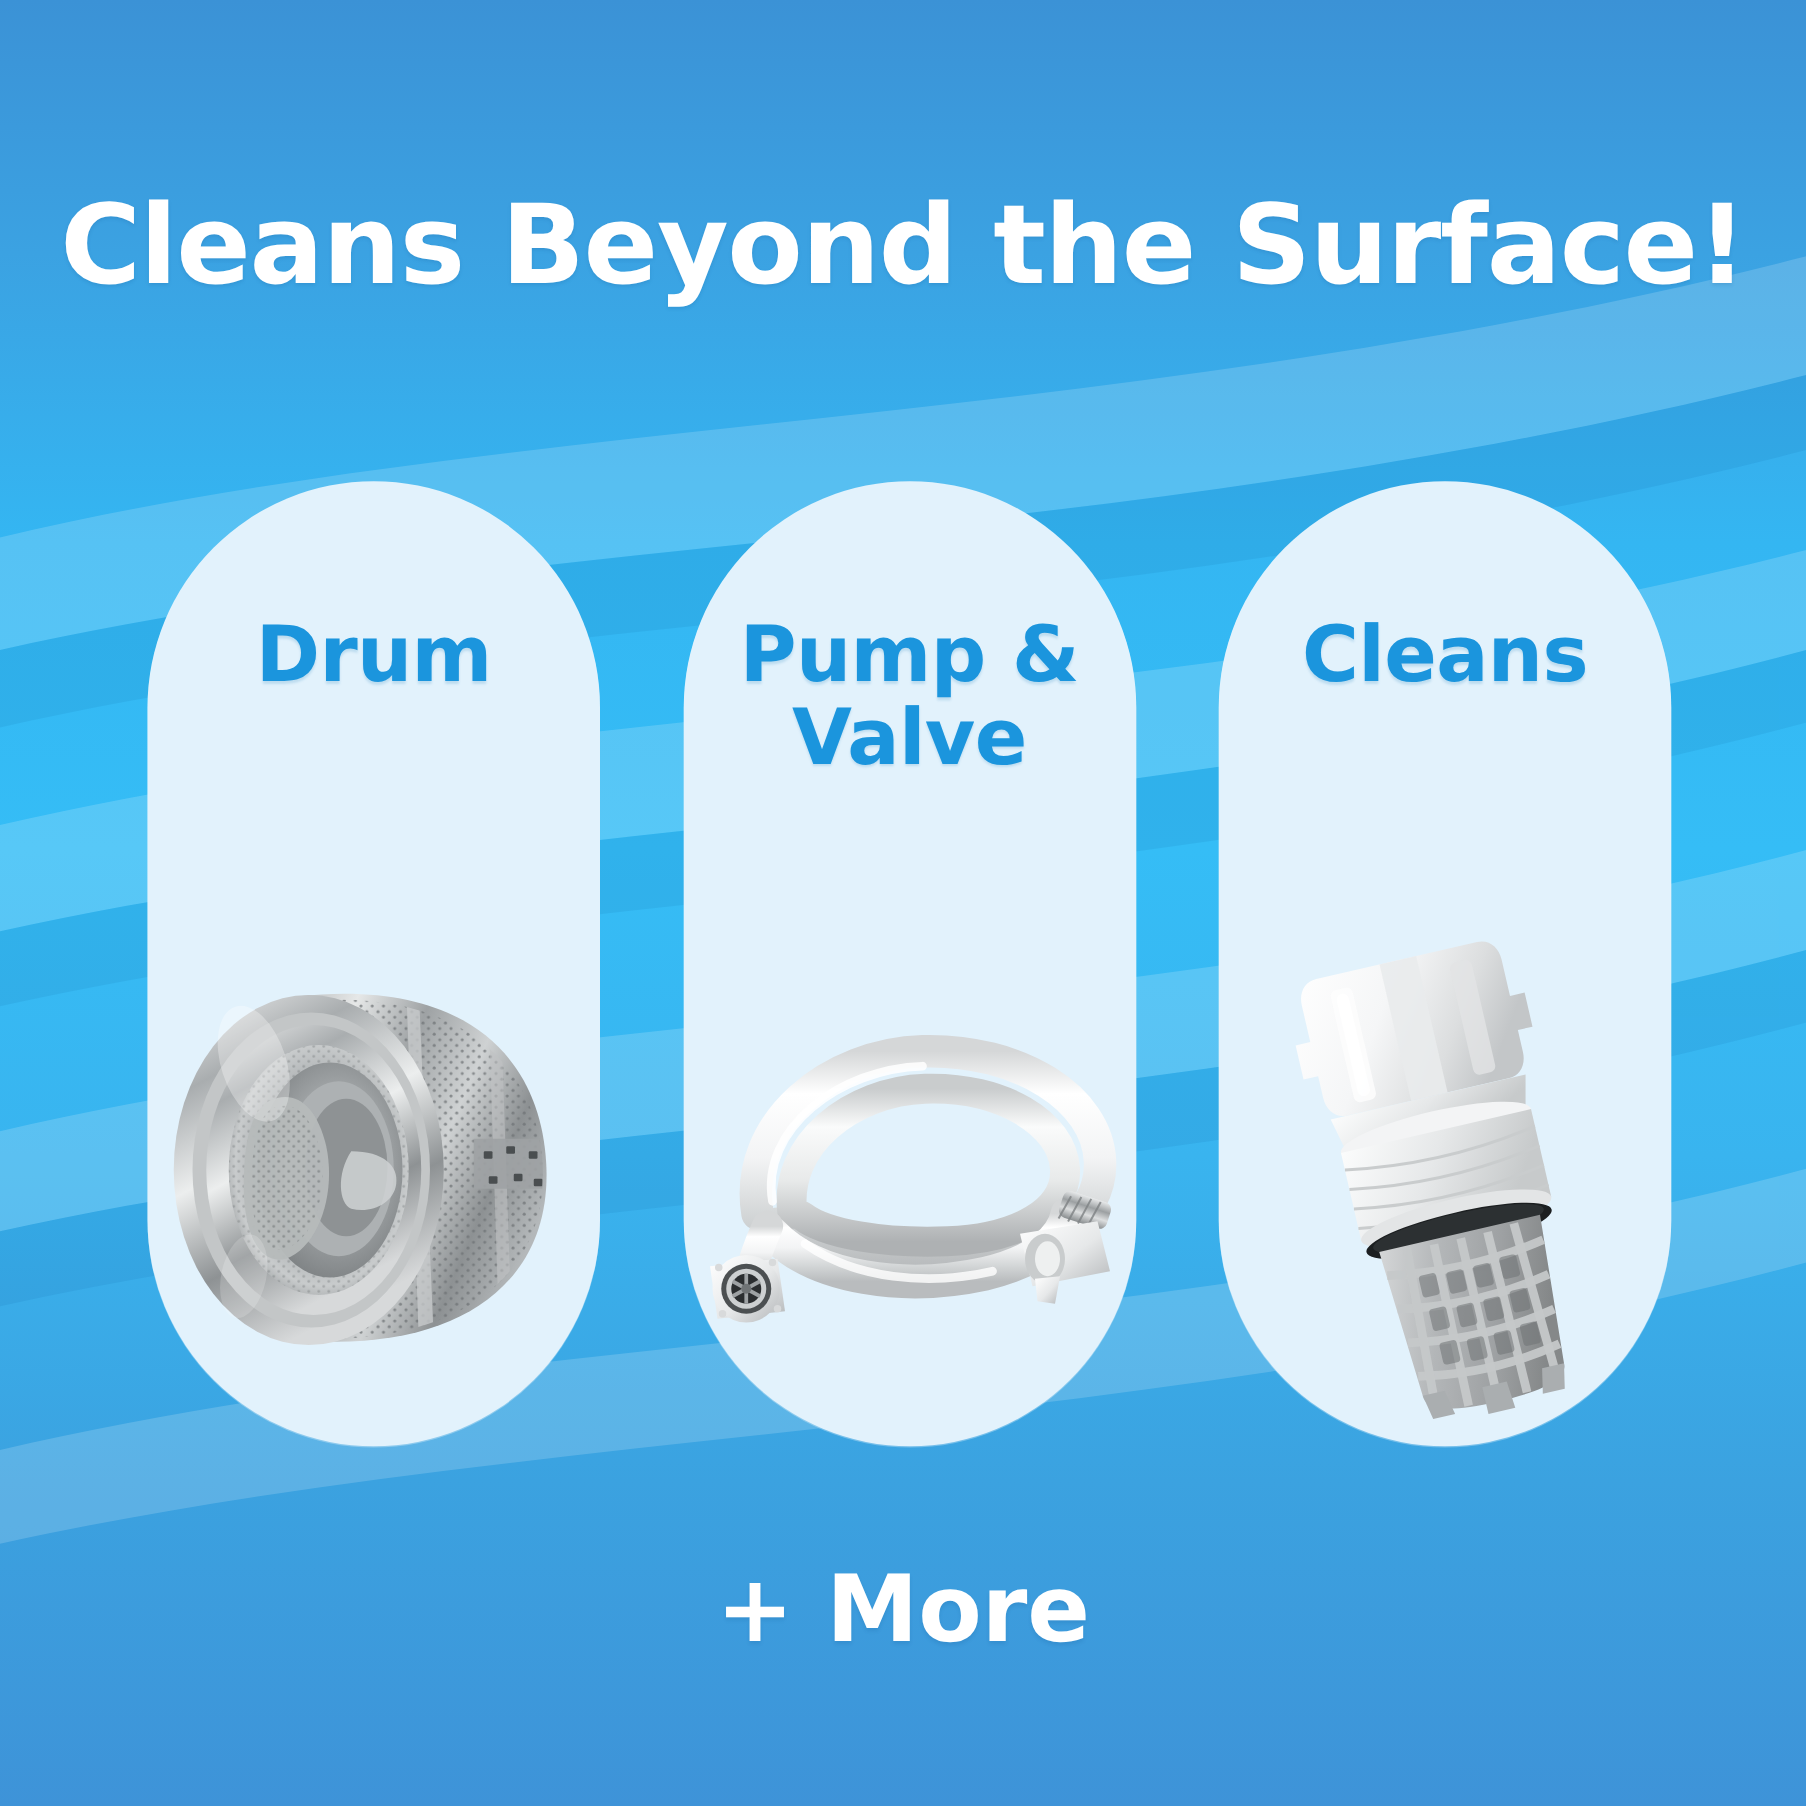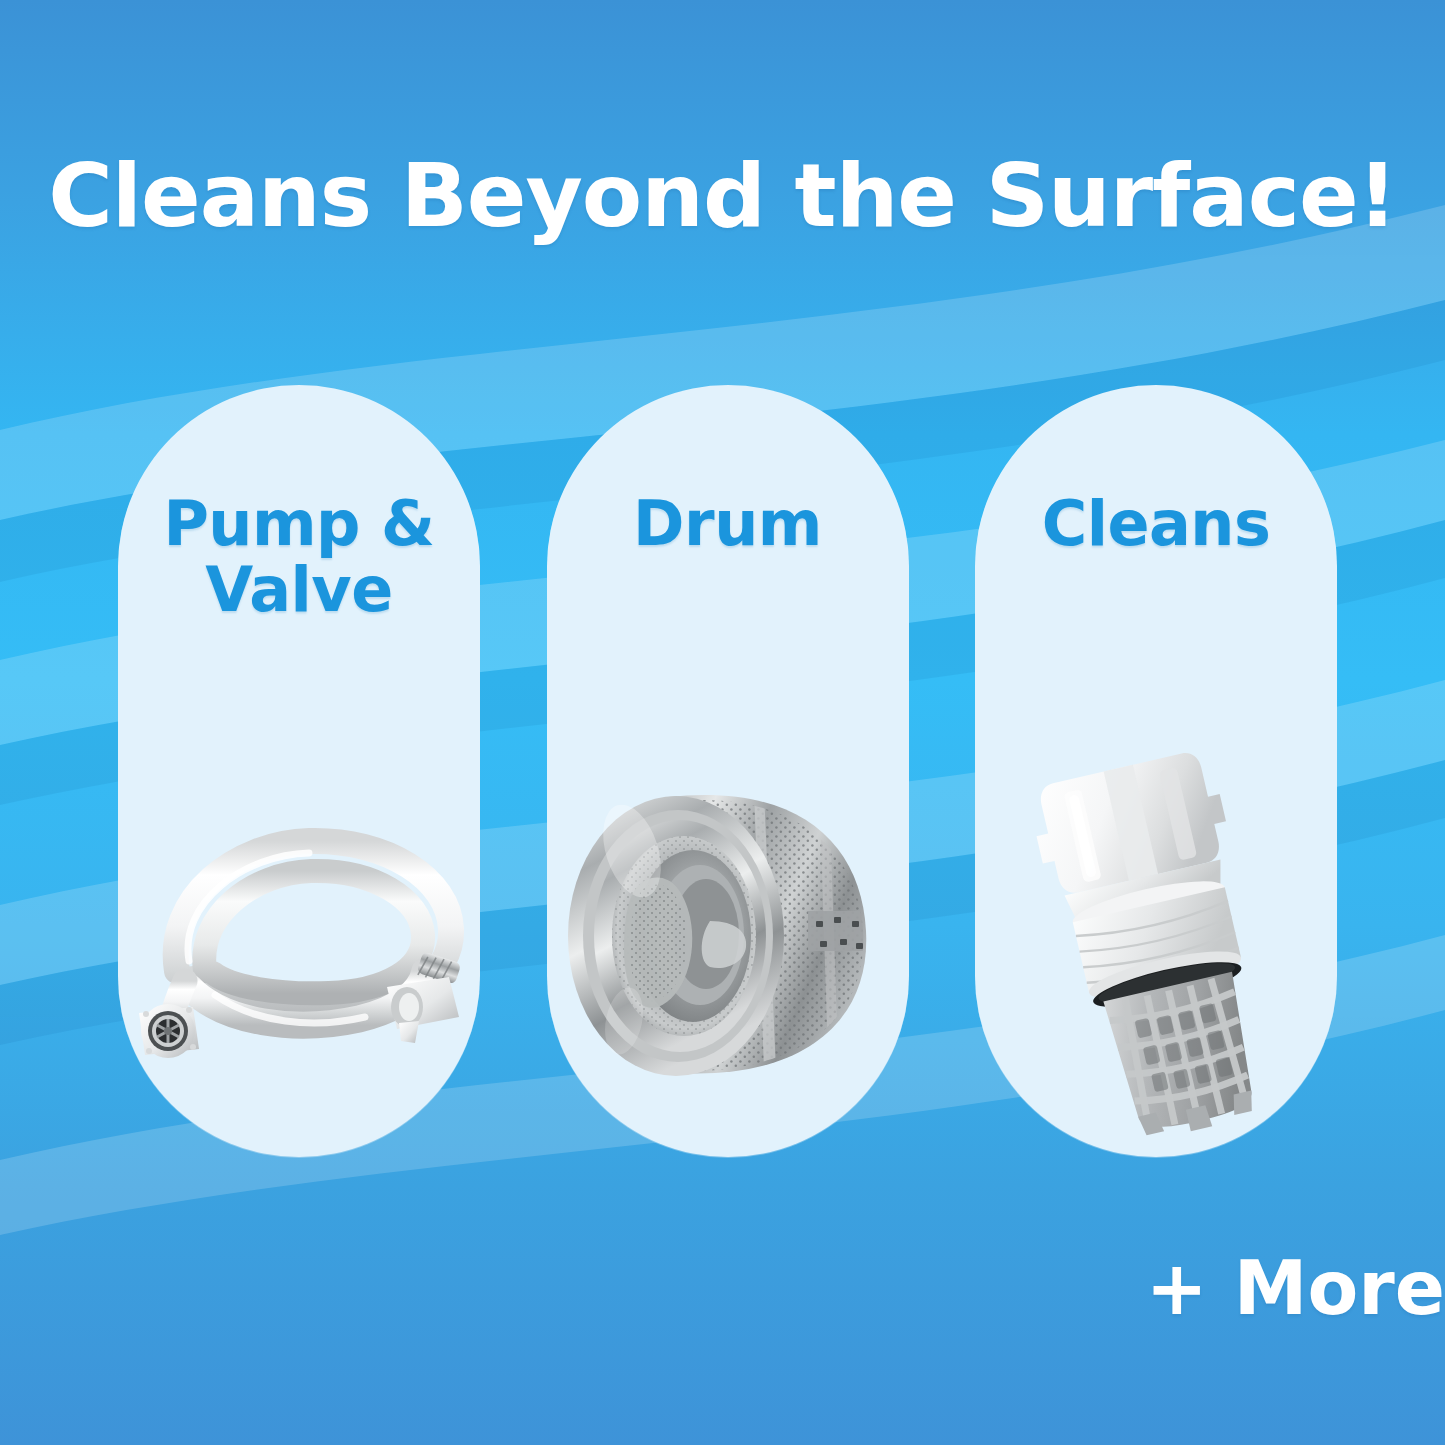--- a/index.html
+++ b/index.html
@@ -67,21 +67,21 @@
   }
   .card-art{
     position:absolute;left:0;right:0;bottom:0;top:330px;
     display:flex;align-items:center;justify-content:center;
   }
   .card-art svg{display:block;}
 
   
   .footer{
     position:absolute;left:0;right:0;top:1245px;
-    text-align:right;
+    text-align:center;
     color:#ffffff;
     font-size:74px;
     font-weight:bold;
     letter-spacing:0px;
     text-shadow:0 2px 3px rgba(20,90,150,.16);
   }
   .footer .plus{margin-right:26px;display:inline-block;}
 </style>
 </head>
 <body>
@@ -115,102 +115,20 @@
       </g>
     </svg>
   </div>
 
   <div class="headline">Cleans Beyond the Surface!</div>
 
   <div class="cards">
 
     <div class="card">
       <div class="card-label">
-        <span>Pump &amp;</span><br>
-        <span>Valve</span>
-      </div>
-      <div class="card-art">
-        <svg width="360" height="250" viewBox="0 0 360 250" aria-hidden="true">
-          <defs>
-            <linearGradient id="hoseG" x1="0" y1="0" x2="0" y2="1">
-              <stop offset="0%" stop-color="#d5d7d8"></stop>
-              <stop offset="20%" stop-color="#ffffff"></stop>
-              <stop offset="50%" stop-color="#f3f4f5"></stop>
-              <stop offset="78%" stop-color="#d2d5d6"></stop>
-              <stop offset="100%" stop-color="#b9bcbe"></stop>
-            </linearGradient>
-            <linearGradient id="hoseG2" x1="0" y1="0" x2="0" y2="1">
-              <stop offset="0%" stop-color="#c9cccd"></stop>
-              <stop offset="25%" stop-color="#fafbfb"></stop>
-              <stop offset="60%" stop-color="#e8eaea"></stop>
-              <stop offset="100%" stop-color="#aeb1b3"></stop>
-            </linearGradient>
-            <linearGradient id="connG" x1="0" y1="0" x2="1" y2="1">
-              <stop offset="0%" stop-color="#ffffff"></stop>
-              <stop offset="55%" stop-color="#e6e8e9"></stop>
-              <stop offset="100%" stop-color="#b5b8ba"></stop>
-            </linearGradient>
-            <linearGradient id="metalG" x1="0" y1="0" x2="0" y2="1">
-              <stop offset="0%" stop-color="#e7e9ea"></stop>
-              <stop offset="35%" stop-color="#9ca0a2"></stop>
-              <stop offset="65%" stop-color="#dcdedf"></stop>
-              <stop offset="100%" stop-color="#8a8e90"></stop>
-            </linearGradient>
-          </defs>
-
-          <path d="M58,160 C46,86 118,32 190,30 C268,28 330,68 332,118 C334,164 286,196 214,200 C150,203 96,190 74,168" fill="none" stroke="url(#hoseG)" stroke-width="26" stroke-linecap="round"></path>
-
-          <path d="M86,160 C78,104 134,62 192,60 C254,58 302,88 304,124 C306,158 266,180 210,182 C158,184 112,176 94,162" fill="none" stroke="url(#hoseG2)" stroke-width="24" stroke-linecap="round"></path>
-
-          <path d="M70,176 C104,212 176,222 240,208 C282,198 302,180 306,160" fill="none" stroke="url(#hoseG)" stroke-width="27" stroke-linecap="round"></path>
-
-          <path d="M70,150 C60,92 124,44 190,42" fill="none" stroke="#ffffff" stroke-width="7" stroke-linecap="round" opacity=".85"></path>
-          <path d="M96,184 C136,212 194,218 246,206" fill="none" stroke="#ffffff" stroke-width="7" stroke-linecap="round" opacity=".8"></path>
-
-          <path d="M66,170 C58,188 54,200 52,212" fill="none" stroke="url(#hoseG)" stroke-width="25" stroke-linecap="round"></path>
-
-          <g>
-            <path d="M20,202 L74,196 L80,238 L26,244 Z" fill="url(#connG)"></path>
-            <circle cx="49" cy="220" r="27" fill="url(#connG)"></circle>
-            <circle cx="49" cy="220" r="20" fill="#4c5052"></circle>
-            <circle cx="49" cy="220" r="16" fill="#cdd0d1"></circle>
-            <circle cx="49" cy="220" r="12" fill="#2b2e30"></circle>
-            <g stroke="#9ea2a4" stroke-width="3">
-              <line x1="49" y1="208" x2="49" y2="232"></line>
-              <line x1="38" y1="214" x2="60" y2="226"></line>
-              <line x1="38" y1="226" x2="60" y2="214"></line>
-            </g>
-            <circle cx="49" cy="220" r="4" fill="#6f7375"></circle>
-            <g fill="#d8dadb">
-              <circle cx="27" cy="203" r="3"></circle>
-              <circle cx="70" cy="199" r="3"></circle>
-              <circle cx="30" cy="240" r="3"></circle>
-              <circle cx="74" cy="236" r="3"></circle>
-            </g>
-          </g>
-
-          <g>
-            <rect x="300" y="146" width="40" height="22" rx="6" fill="url(#metalG)" transform="rotate(18 320 157)"></rect>
-            <g stroke="#7e8284" stroke-width="1.6" opacity=".8">
-              <line x1="306" y1="150" x2="302" y2="170" transform="rotate(18 320 157)"></line>
-              <line x1="314" y1="148" x2="310" y2="170" transform="rotate(18 320 157)"></line>
-              <line x1="322" y1="147" x2="318" y2="169" transform="rotate(18 320 157)"></line>
-              <line x1="330" y1="147" x2="326" y2="168" transform="rotate(18 320 157)"></line>
-            </g>
-            <path d="M268,176 L330,166 L340,206 L278,218 Z" fill="url(#connG)"></path>
-            <ellipse cx="288" cy="196" rx="16" ry="20" fill="#c9cccd"></ellipse>
-            <ellipse cx="290" cy="196" rx="10" ry="14" fill="#eef0f0"></ellipse>
-            <path d="M280,212 L300,210 L296,232 L282,230 Z" fill="url(#connG)"></path>
-          </g>
-        </svg>
-      </div>
-    </div>
-
-    <div class="card">
-      <div class="card-label">
         <span>Drum</span>
       </div>
       <div class="card-art">
         <svg width="340" height="330" viewBox="0 0 340 330" aria-hidden="true">
           <defs>
             <linearGradient id="drumBody" x1="0" y1="0" x2="1" y2="0.6">
               <stop offset="0%" stop-color="#b9bcbd"></stop>
               <stop offset="18%" stop-color="#e6e8e8"></stop>
               <stop offset="40%" stop-color="#9ea2a4"></stop>
               <stop offset="62%" stop-color="#cfd2d3"></stop>
@@ -284,20 +202,102 @@
           <path d="M152,150 C178,150 190,162 188,176 C186,192 168,200 152,196 C142,192 140,168 152,150 Z" fill="#cfd2d3" opacity=".85"></path>
 
           <ellipse cx="74" cy="80" rx="26" ry="48" fill="#ffffff" opacity=".3" transform="rotate(-18 74 80)"></ellipse>
           <ellipse cx="66" cy="250" rx="18" ry="34" fill="#ffffff" opacity=".18" transform="rotate(12 66 250)"></ellipse>
         </svg>
       </div>
     </div>
 
     <div class="card">
       <div class="card-label">
+        <span>Pump &amp;</span><br>
+        <span>Valve</span>
+      </div>
+      <div class="card-art">
+        <svg width="360" height="250" viewBox="0 0 360 250" aria-hidden="true">
+          <defs>
+            <linearGradient id="hoseG" x1="0" y1="0" x2="0" y2="1">
+              <stop offset="0%" stop-color="#d5d7d8"></stop>
+              <stop offset="20%" stop-color="#ffffff"></stop>
+              <stop offset="50%" stop-color="#f3f4f5"></stop>
+              <stop offset="78%" stop-color="#d2d5d6"></stop>
+              <stop offset="100%" stop-color="#b9bcbe"></stop>
+            </linearGradient>
+            <linearGradient id="hoseG2" x1="0" y1="0" x2="0" y2="1">
+              <stop offset="0%" stop-color="#c9cccd"></stop>
+              <stop offset="25%" stop-color="#fafbfb"></stop>
+              <stop offset="60%" stop-color="#e8eaea"></stop>
+              <stop offset="100%" stop-color="#aeb1b3"></stop>
+            </linearGradient>
+            <linearGradient id="connG" x1="0" y1="0" x2="1" y2="1">
+              <stop offset="0%" stop-color="#ffffff"></stop>
+              <stop offset="55%" stop-color="#e6e8e9"></stop>
+              <stop offset="100%" stop-color="#b5b8ba"></stop>
+            </linearGradient>
+            <linearGradient id="metalG" x1="0" y1="0" x2="0" y2="1">
+              <stop offset="0%" stop-color="#e7e9ea"></stop>
+              <stop offset="35%" stop-color="#9ca0a2"></stop>
+              <stop offset="65%" stop-color="#dcdedf"></stop>
+              <stop offset="100%" stop-color="#8a8e90"></stop>
+            </linearGradient>
+          </defs>
+
+          <path d="M58,160 C46,86 118,32 190,30 C268,28 330,68 332,118 C334,164 286,196 214,200 C150,203 96,190 74,168" fill="none" stroke="url(#hoseG)" stroke-width="26" stroke-linecap="round"></path>
+
+          <path d="M86,160 C78,104 134,62 192,60 C254,58 302,88 304,124 C306,158 266,180 210,182 C158,184 112,176 94,162" fill="none" stroke="url(#hoseG2)" stroke-width="24" stroke-linecap="round"></path>
+
+          <path d="M70,176 C104,212 176,222 240,208 C282,198 302,180 306,160" fill="none" stroke="url(#hoseG)" stroke-width="27" stroke-linecap="round"></path>
+
+          <path d="M70,150 C60,92 124,44 190,42" fill="none" stroke="#ffffff" stroke-width="7" stroke-linecap="round" opacity=".85"></path>
+          <path d="M96,184 C136,212 194,218 246,206" fill="none" stroke="#ffffff" stroke-width="7" stroke-linecap="round" opacity=".8"></path>
+
+          <path d="M66,170 C58,188 54,200 52,212" fill="none" stroke="url(#hoseG)" stroke-width="25" stroke-linecap="round"></path>
+
+          <g>
+            <path d="M20,202 L74,196 L80,238 L26,244 Z" fill="url(#connG)"></path>
+            <circle cx="49" cy="220" r="27" fill="url(#connG)"></circle>
+            <circle cx="49" cy="220" r="20" fill="#4c5052"></circle>
+            <circle cx="49" cy="220" r="16" fill="#cdd0d1"></circle>
+            <circle cx="49" cy="220" r="12" fill="#2b2e30"></circle>
+            <g stroke="#9ea2a4" stroke-width="3">
+              <line x1="49" y1="208" x2="49" y2="232"></line>
+              <line x1="38" y1="214" x2="60" y2="226"></line>
+              <line x1="38" y1="226" x2="60" y2="214"></line>
+            </g>
+            <circle cx="49" cy="220" r="4" fill="#6f7375"></circle>
+            <g fill="#d8dadb">
+              <circle cx="27" cy="203" r="3"></circle>
+              <circle cx="70" cy="199" r="3"></circle>
+              <circle cx="30" cy="240" r="3"></circle>
+              <circle cx="74" cy="236" r="3"></circle>
+            </g>
+          </g>
+
+          <g>
+            <rect x="300" y="146" width="40" height="22" rx="6" fill="url(#metalG)" transform="rotate(18 320 157)"></rect>
+            <g stroke="#7e8284" stroke-width="1.6" opacity=".8">
+              <line x1="306" y1="150" x2="302" y2="170" transform="rotate(18 320 157)"></line>
+              <line x1="314" y1="148" x2="310" y2="170" transform="rotate(18 320 157)"></line>
+              <line x1="322" y1="147" x2="318" y2="169" transform="rotate(18 320 157)"></line>
+              <line x1="330" y1="147" x2="326" y2="168" transform="rotate(18 320 157)"></line>
+            </g>
+            <path d="M268,176 L330,166 L340,206 L278,218 Z" fill="url(#connG)"></path>
+            <ellipse cx="288" cy="196" rx="16" ry="20" fill="#c9cccd"></ellipse>
+            <ellipse cx="290" cy="196" rx="10" ry="14" fill="#eef0f0"></ellipse>
+            <path d="M280,212 L300,210 L296,232 L282,230 Z" fill="url(#connG)"></path>
+          </g>
+        </svg>
+      </div>
+    </div>
+
+    <div class="card">
+      <div class="card-label">
         <span>Cleans</span>
       </div>
       <div class="card-art">
         <svg width="300" height="400" viewBox="0 0 300 400" aria-hidden="true">
           <defs>
             <linearGradient id="capG" x1="0" y1="0" x2="1" y2="0.4">
               <stop offset="0%" stop-color="#ffffff"></stop>
               <stop offset="45%" stop-color="#f5f6f7"></stop>
               <stop offset="78%" stop-color="#dcdedf"></stop>
               <stop offset="100%" stop-color="#c3c6c8"></stop>

